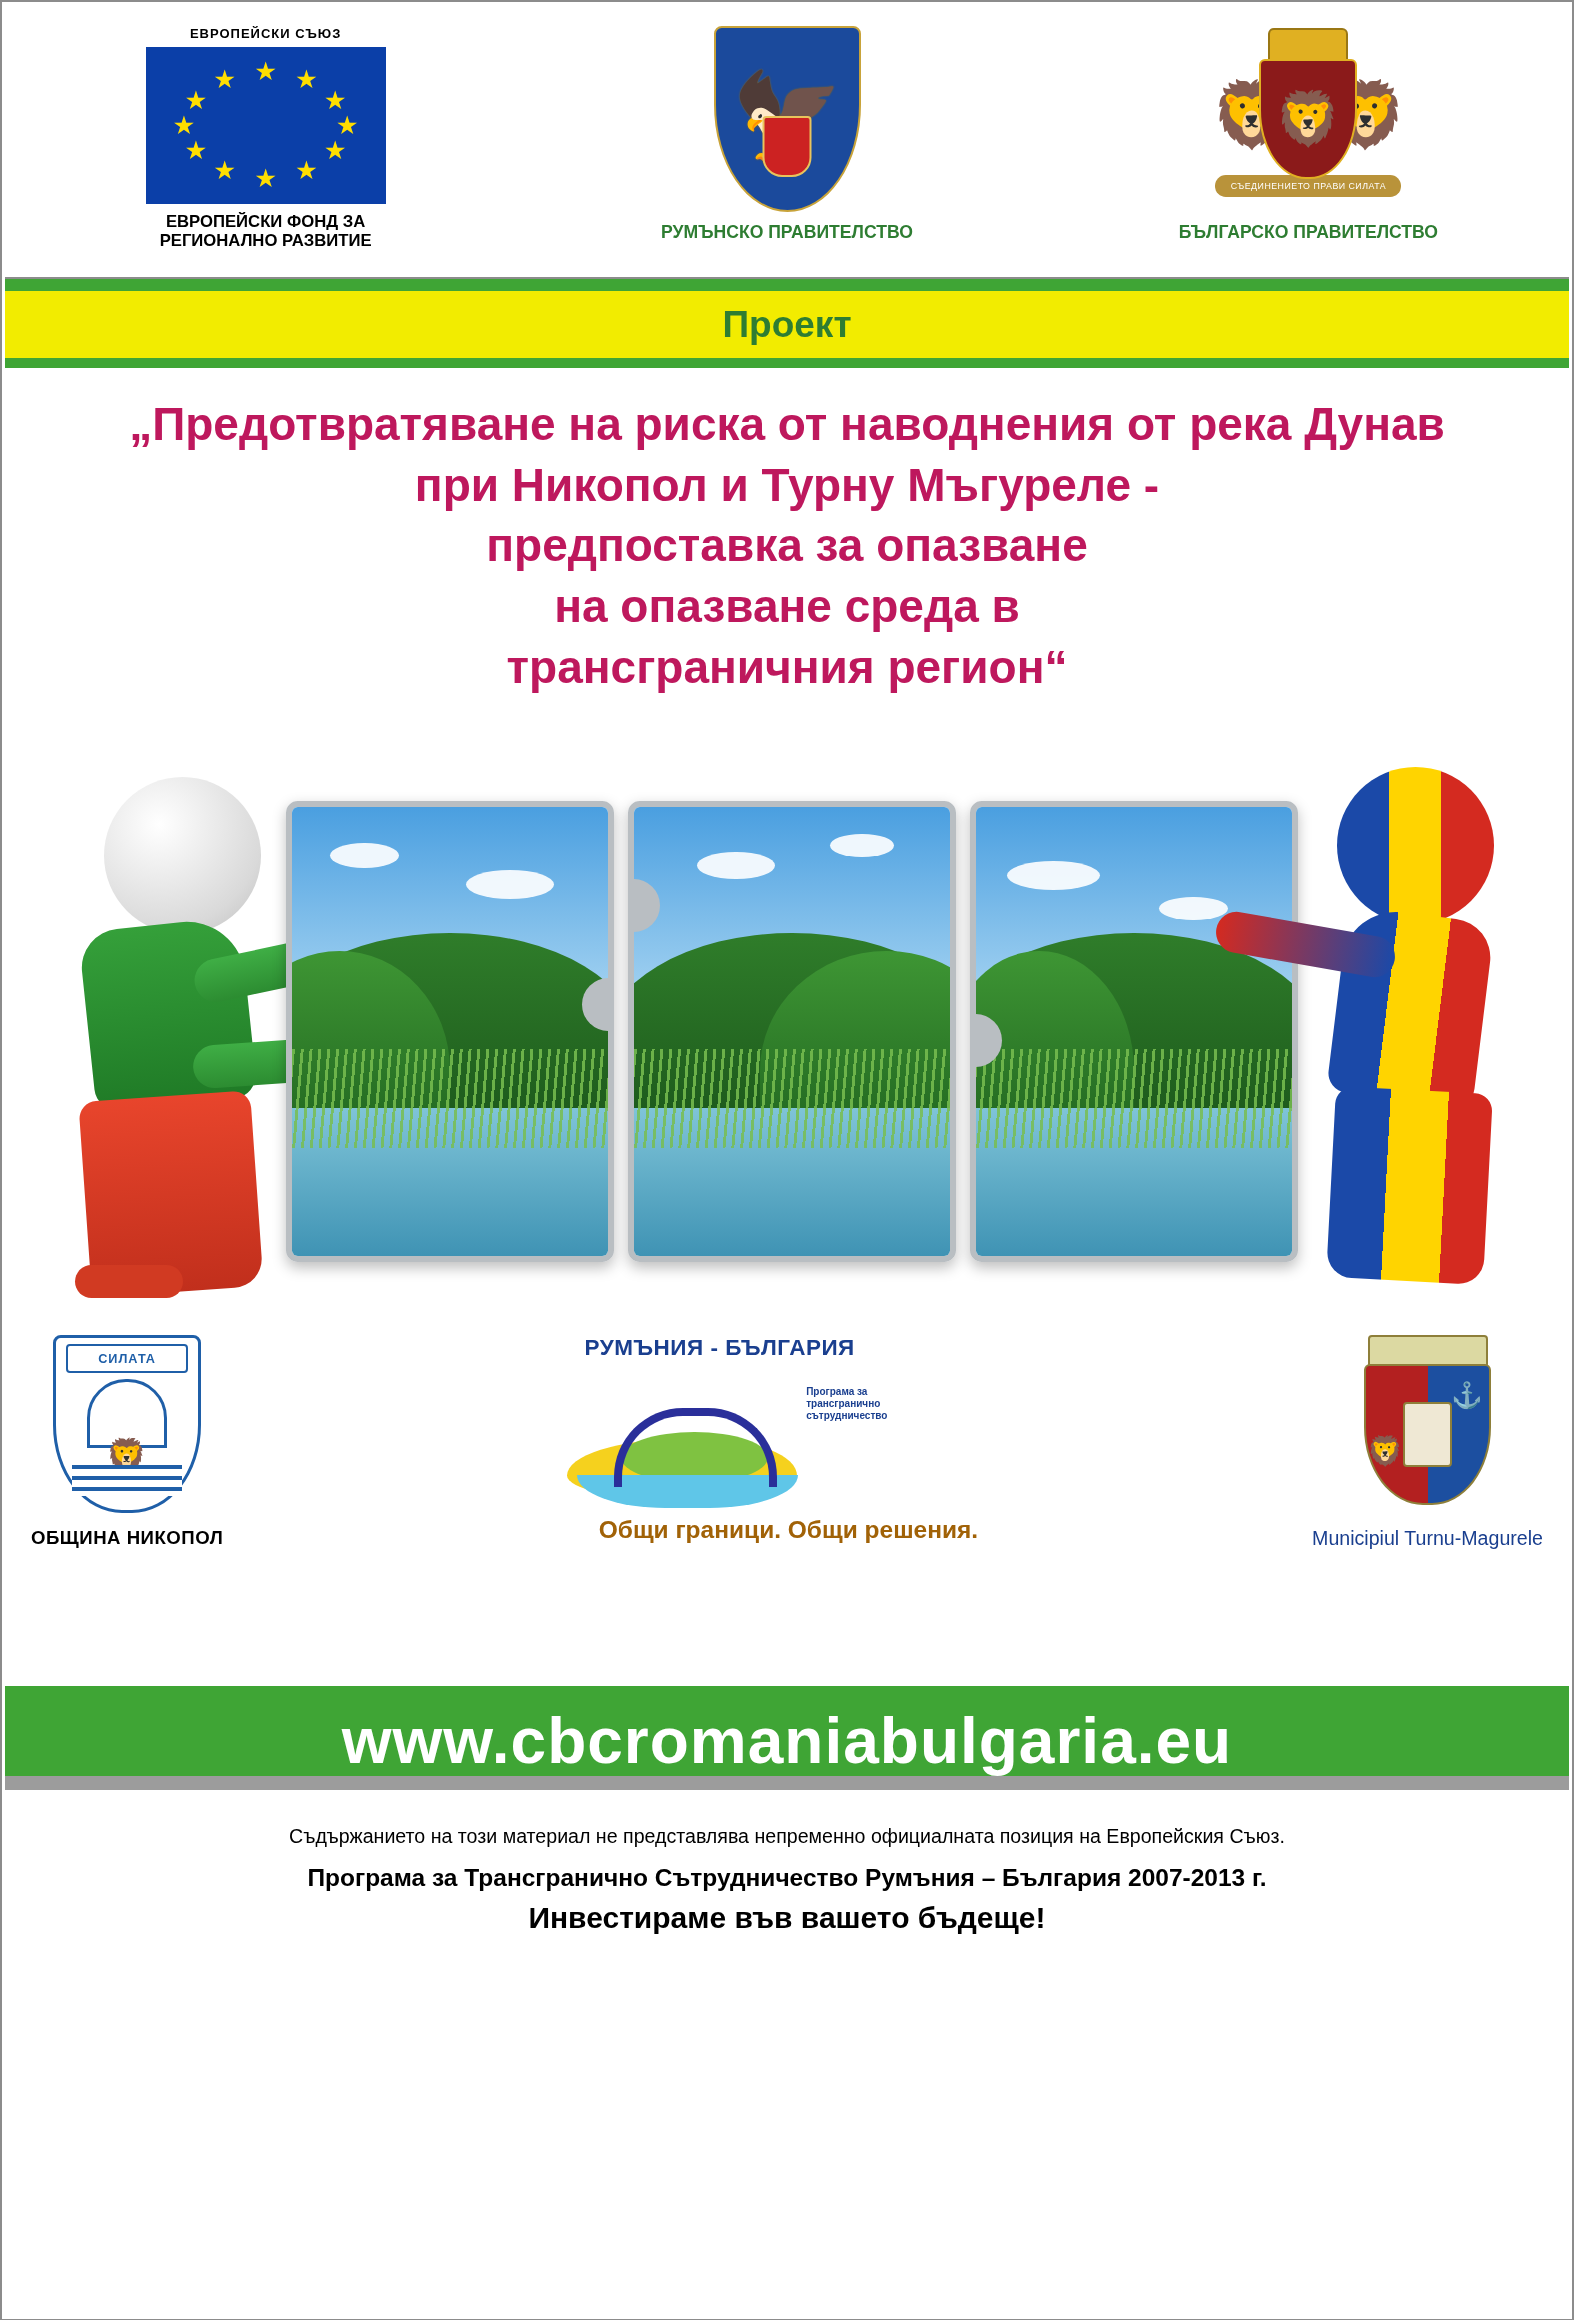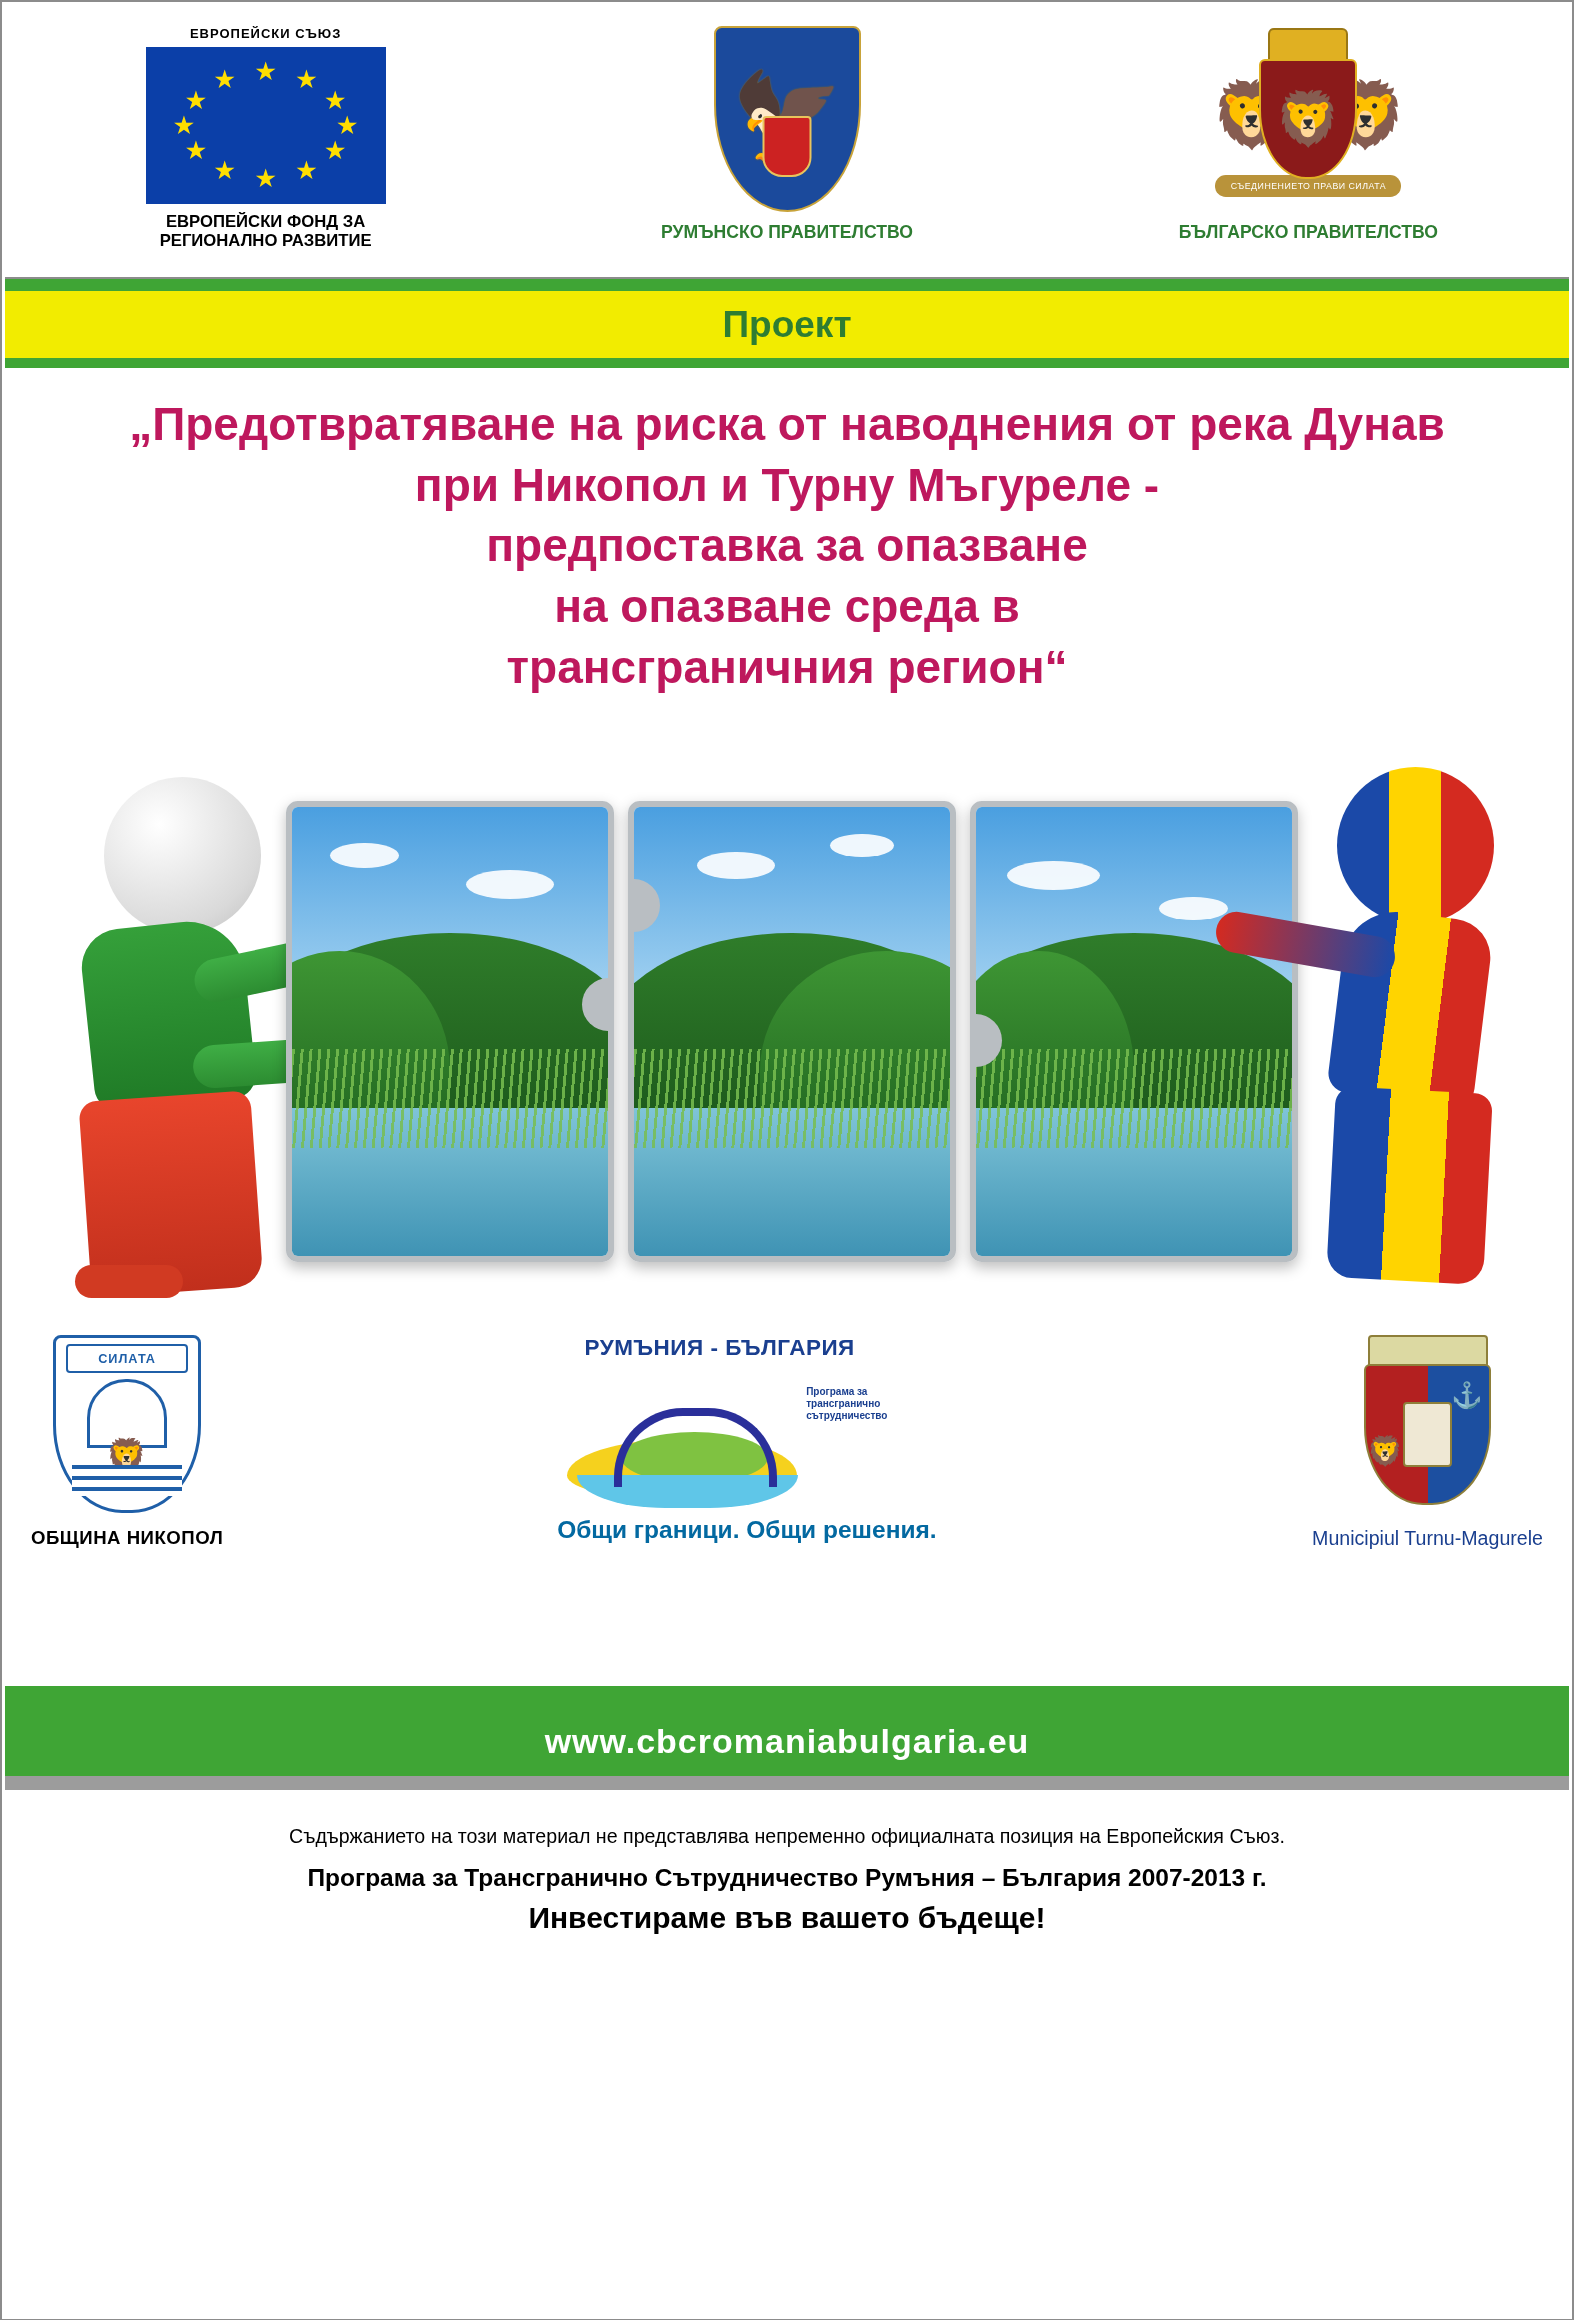--- a/index.html
+++ b/index.html
@@ -258,22 +258,22 @@
   }
   .art-blue{
     position:absolute;left:9.8px;bottom:0;width:221px;height:33px;
     background:#5fc6e8;border-radius:0 0 40% 40%/0 0 100% 100%;
   }
   .art-bridge{
     position:absolute;left:47px;top:7.8px;width:147px;height:71px;
     border:8.8px solid #2a2f9a;border-bottom:none;border-radius:69px 69px 0 0;
   }
   .prog-slogan{
-    position:absolute;top:181px;left:0;width:100%;text-align:left;
-    font-size:24.5px;font-weight:bold;color:#0369a1;
+    position:absolute;top:181px;left:0;width:100%;text-align:right;
+    font-size:24.5px;font-weight:bold;color:#a16207;
   }
 
   .tm-arms{width:147px;height:176px;position:relative;}
   .tm-crown{
     position:absolute;top:0;left:50%;transform:translateX(-50%);
     width:116px;height:29px;background:#dcd9a2;border:2.9px solid #8e7f3a;
     border-radius:3.9px;
   }
   .tm-shield{
     position:absolute;top:29px;left:9.8px;right:9.8px;bottom:5.9px;
@@ -291,21 +291,21 @@
     position:absolute;left:13.7px;bottom:43px;font-size:29px;color:#e2b830;
   }
   .tm-label{margin-top:15.7px;font-size:19.6px;color:#1a3f8f;}
 
   
   .webbar{
     position:absolute;top:1684px;left:2.9px;right:2.9px;height:90px;background:#3fa535;
     display:flex;align-items:center;justify-content:center;
   }
   .webbar .url{
-    color:#fff;font-size:34px;font-weight:bold;letter-spacing:1px;margin-top:20px;
+    color:#fff;font-size:64px;font-weight:bold;letter-spacing:1px;margin-top:20px;
   }
   .graybar{
     position:absolute;top:1774px;left:2.9px;right:2.9px;height:13.7px;background:#9c9c9c;
   }
 
   
   .footer{
     position:absolute;top:1823px;left:39px;right:39px;text-align:center;
   }
   .f1{font-size:19.6px;margin-bottom:15.7px;}

